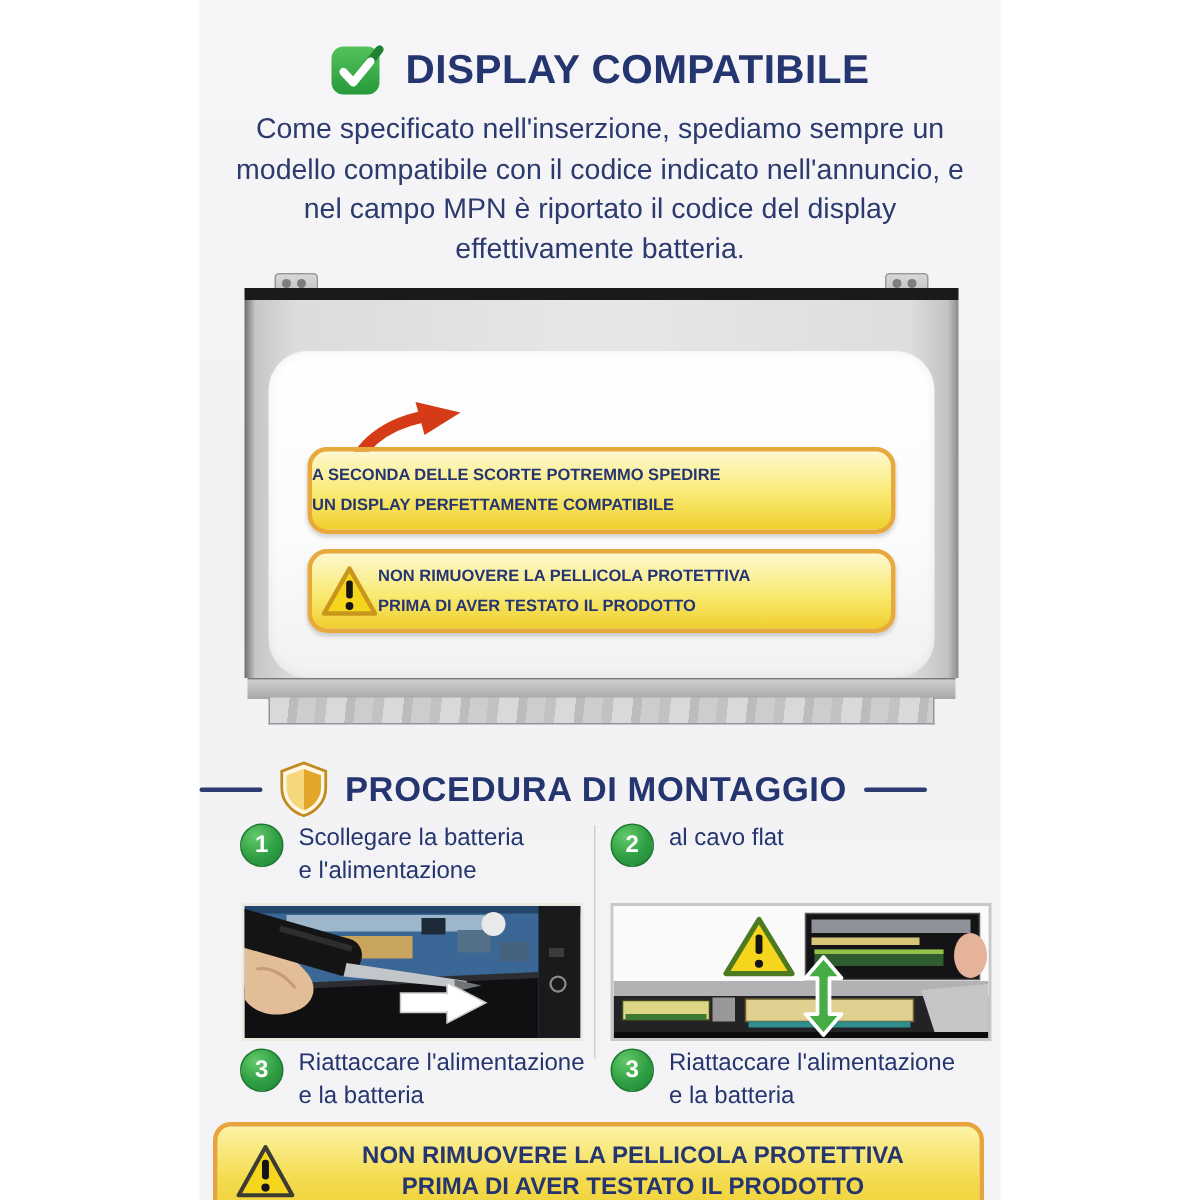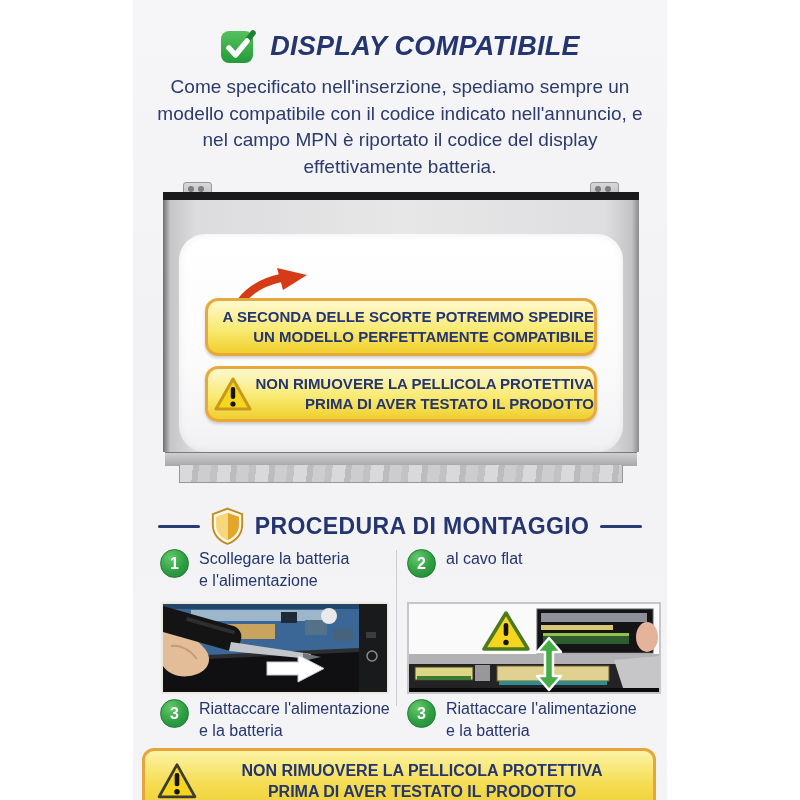--- a/index.html
+++ b/index.html
@@ -7,21 +7,21 @@
     width:800px;height:800px;overflow:hidden;position:relative;
     background:#ffffff;
     font-family:"Liberation Sans", sans-serif;
     -webkit-font-smoothing:antialiased;
   }
   .strip{
     position:absolute;left:133px;top:0;width:534px;height:800px;
     background:linear-gradient(180deg,#f6f6f8 0%,#f2f2f4 40%,#f4f4f6 100%);
   }
   
-  .header{position:absolute;top:28px;left:0;width:100%;display:flex;justify-content:center;align-items:center;gap:14px;font-style:italic;}
+  .header{position:absolute;top:28px;left:0;width:100%;display:flex;justify-content:center;align-items:center;gap:14px;}
   .title{font-size:27px;font-weight:bold;color:#24356f;letter-spacing:0.3px;}
   
   .intro{position:absolute;top:74px;left:13px;width:508px;text-align:center;
          font-size:19px;line-height:26.5px;color:#2c3a6e;}
   
   .panel{position:absolute;left:30px;top:182px;width:476px;height:300px;}
   .bracket{position:absolute;top:0;width:27px;height:17px;background:linear-gradient(180deg,#d8d8da,#b9b9bb);
            border:1px solid #97979a;border-radius:3px 3px 0 0;}
   .bracket .hole{position:absolute;top:3px;width:6px;height:6px;border-radius:50%;background:#7d7d80;}
   .bracket .hole.h1{left:4px}.bracket .hole.h2{left:14px}
@@ -35,26 +35,26 @@
   .pstrip{position:absolute;top:270px;left:2px;right:2px;height:13px;border-top:1px solid #79797c;
     background:linear-gradient(180deg,#cecfd1,#a7a7aa);}
   .foil{position:absolute;top:283px;left:16px;right:16px;height:17px;border:1px solid #96969a;border-top:none;
     background:repeating-linear-gradient(96deg,#d9d9db 0 13px,#bcbcbf 13px 19px,#cdcdd0 19px 31px,#c2c2c5 31px 38px);}
   .red-arrow{position:absolute;left:58px;top:86px;width:104px;height:58px;}
   
   .ybox{position:absolute;left:42px;width:392px;border:3px solid #e8a93c;border-radius:13px;
     background:linear-gradient(180deg,#fdf8cf 0%,#f9ea72 55%,#f0cf2e 100%);
     box-shadow:0 2px 3px rgba(0,0,0,0.18);
     display:flex;align-items:center;justify-content:center;box-sizing:border-box;}
-  .ybox .txt{flex:1;text-align:right;font-weight:bold;font-size:15px;line-height:20px;color:#243571;}
+  .ybox .txt{flex:1;text-align:left;font-weight:bold;font-size:11px;line-height:20px;color:#243571;}
   .ybox1{top:116px;height:58px;}
   .ybox2{top:184px;height:56px;padding-left:6px;}
   .warn-tri{flex:0 0 auto;}
   
-  .proc-head{position:absolute;top:507px;left:0;width:100%;display:flex;align-items:center;justify-content:center;gap:11px;}
+  .proc-head{position:absolute;top:507px;left:0;width:100%;display:flex;align-items:center;gap:11px;}
   .hline{width:42px;height:3px;background:#2c3b72;border-radius:2px;}
   .proc-title{font-size:23px;font-weight:bold;color:#24356f;letter-spacing:0.4px;}
   
   .step{position:absolute;display:flex;gap:10px;align-items:flex-start;}
   .badge{width:27px;height:27px;border-radius:50%;flex:0 0 auto;margin-top:1px;
     background:radial-gradient(circle at 35% 28%,#63c96a 0%,#2f9e43 55%,#1f8736 100%);
     border:1px solid #1d7a30;color:#fff;font-weight:bold;font-size:16px;
     display:flex;align-items:center;justify-content:center;}
   .step-text{font-size:16px;font-weight:normal;color:#24356f;line-height:22px;}
   .step1{left:27px;top:548px;}
@@ -110,21 +110,21 @@
     </div>
 
     <svg class="red-arrow" viewBox="0 0 104 58">
       <path d="M10 54 C16 32 32 16 60 10" fill="none" stroke="#d63b17" stroke-width="8" stroke-linecap="round"></path>
       <polygon points="56,0 86,7 62,22" fill="#d63b17"></polygon>
     </svg>
 
     <div class="ybox ybox1">
       <div class="txt">
         <span style="display:block">A SECONDA DELLE SCORTE POTREMMO SPEDIRE</span>
-        <span style="display:block">UN MODELLO PERFETTAMENTE COMPATIBILE</span>
+        <span style="display:block">UN DISPLAY PERFETTAMENTE COMPATIBILE</span>
       </div>
     </div>
 
     <div class="ybox ybox2">
       <svg class="warn-tri" width="38" height="36" viewBox="0 0 38 36">
         <polygon points="19,3 2,33 36,33" fill="#f6d61c" stroke="#c9971c" stroke-width="3" stroke-linejoin="round"></polygon>
         <rect x="16.8" y="11" width="4.4" height="12" rx="2" fill="#141414"></rect>
         <circle cx="19" cy="28" r="2.6" fill="#141414"></circle>
       </svg>
       <div class="txt">

